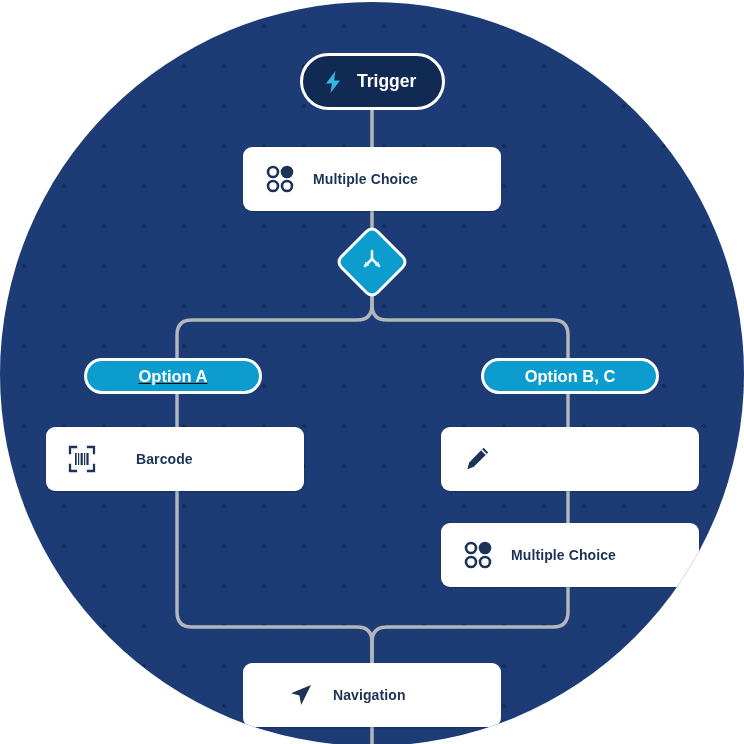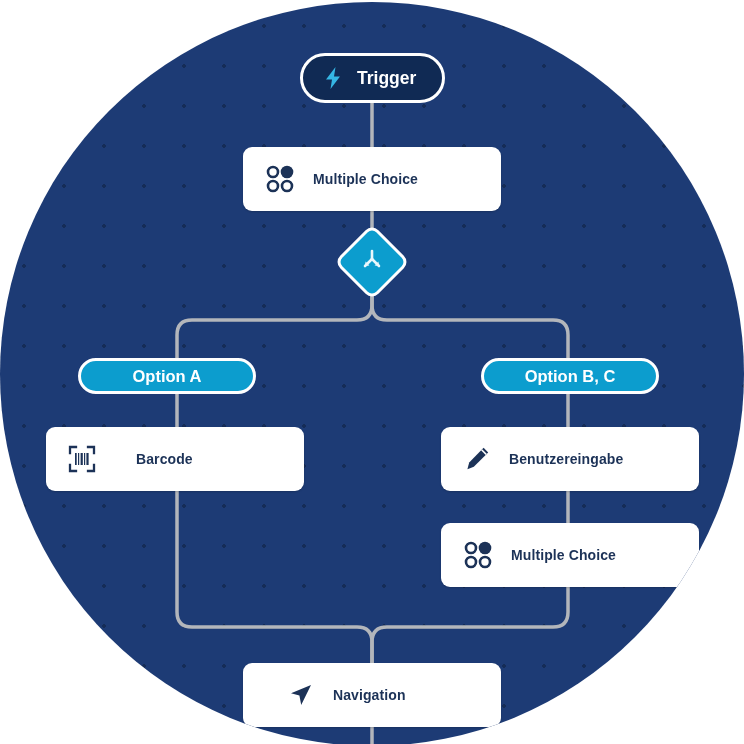--- a/index.html
+++ b/index.html
@@ -67,21 +67,21 @@
     font-size: 14px;
     font-weight: bold;
     letter-spacing: 0.1px;
     white-space: nowrap;
   }
 
   .trigger {
     background: #102a54;
     border: 3px solid #ffffff;
     border-radius: 999px;
-    height: 50px;
+    height: 57px;
     padding: 0 26px 0 20px;
     gap: 14px;
   }
   .trigger .label {
     color: #ffffff;
     font-size: 17.5px;
     font-weight: bold;
     white-space: nowrap;
   }
 
@@ -118,21 +118,21 @@
     align-items: center;
     justify-content: center;
   }
 
   .ico { flex: 0 0 auto; display: inline-flex; align-items: center; justify-content: center; }
 
   
   #n-trigger   { left: 300px; top: 51px; }
   #n-mc1       { left: 243px; top: 145px; width: 258px; }
   #n-branch    { left: 345px; top: 233px; }
-  #n-optA      { left: 78px;  top: 356px; width: 178px; }
+  #n-optA      { left: 84px;  top: 356px; width: 178px; text-decoration: underline; }
   #n-optBC     { left: 481px; top: 356px; width: 178px; }
   #n-barcode   { left: 46px;  top: 425px; width: 258px; gap: 40px; }
   #n-benutzer  { left: 441px; top: 425px; width: 258px; }
   #n-mc2       { left: 441px; top: 521px; width: 258px; }
   #n-nav       { left: 243px; top: 661px; width: 258px; padding-left: 44px; }
 </style>
 </head>
 <body>
 
 <div id="canvas">
@@ -227,21 +227,20 @@
       <span class="label">Barcode</span>
     </div>
 
     <div class="node card" id="n-benutzer">
       <span class="ico">
         <svg width="28" height="28" viewBox="0 0 28 28">
           <path d="M20.6 2.8 L25.2 7.4 L10.8 21.8 L4.4 24.2 L6.2 17.4 Z" fill="#1c3257"></path>
           <path d="M18.6 4.8 L23.2 9.4" stroke="#ffffff" stroke-width="1.5"></path>
         </svg>
       </span>
-      <span class="label">Benutzereingabe</span>
     </div>
 
     <div class="node card" id="n-mc2">
       <span class="ico">
         <svg width="30" height="30" viewBox="0 0 30 30">
           <circle cx="8" cy="8" r="5" fill="none" stroke="#1c3257" stroke-width="2.6"></circle>
           <circle cx="22" cy="8" r="6.3" fill="#1c3257"></circle>
           <circle cx="8" cy="22" r="5" fill="none" stroke="#1c3257" stroke-width="2.6"></circle>
           <circle cx="22" cy="22" r="5" fill="none" stroke="#1c3257" stroke-width="2.6"></circle>
         </svg>

